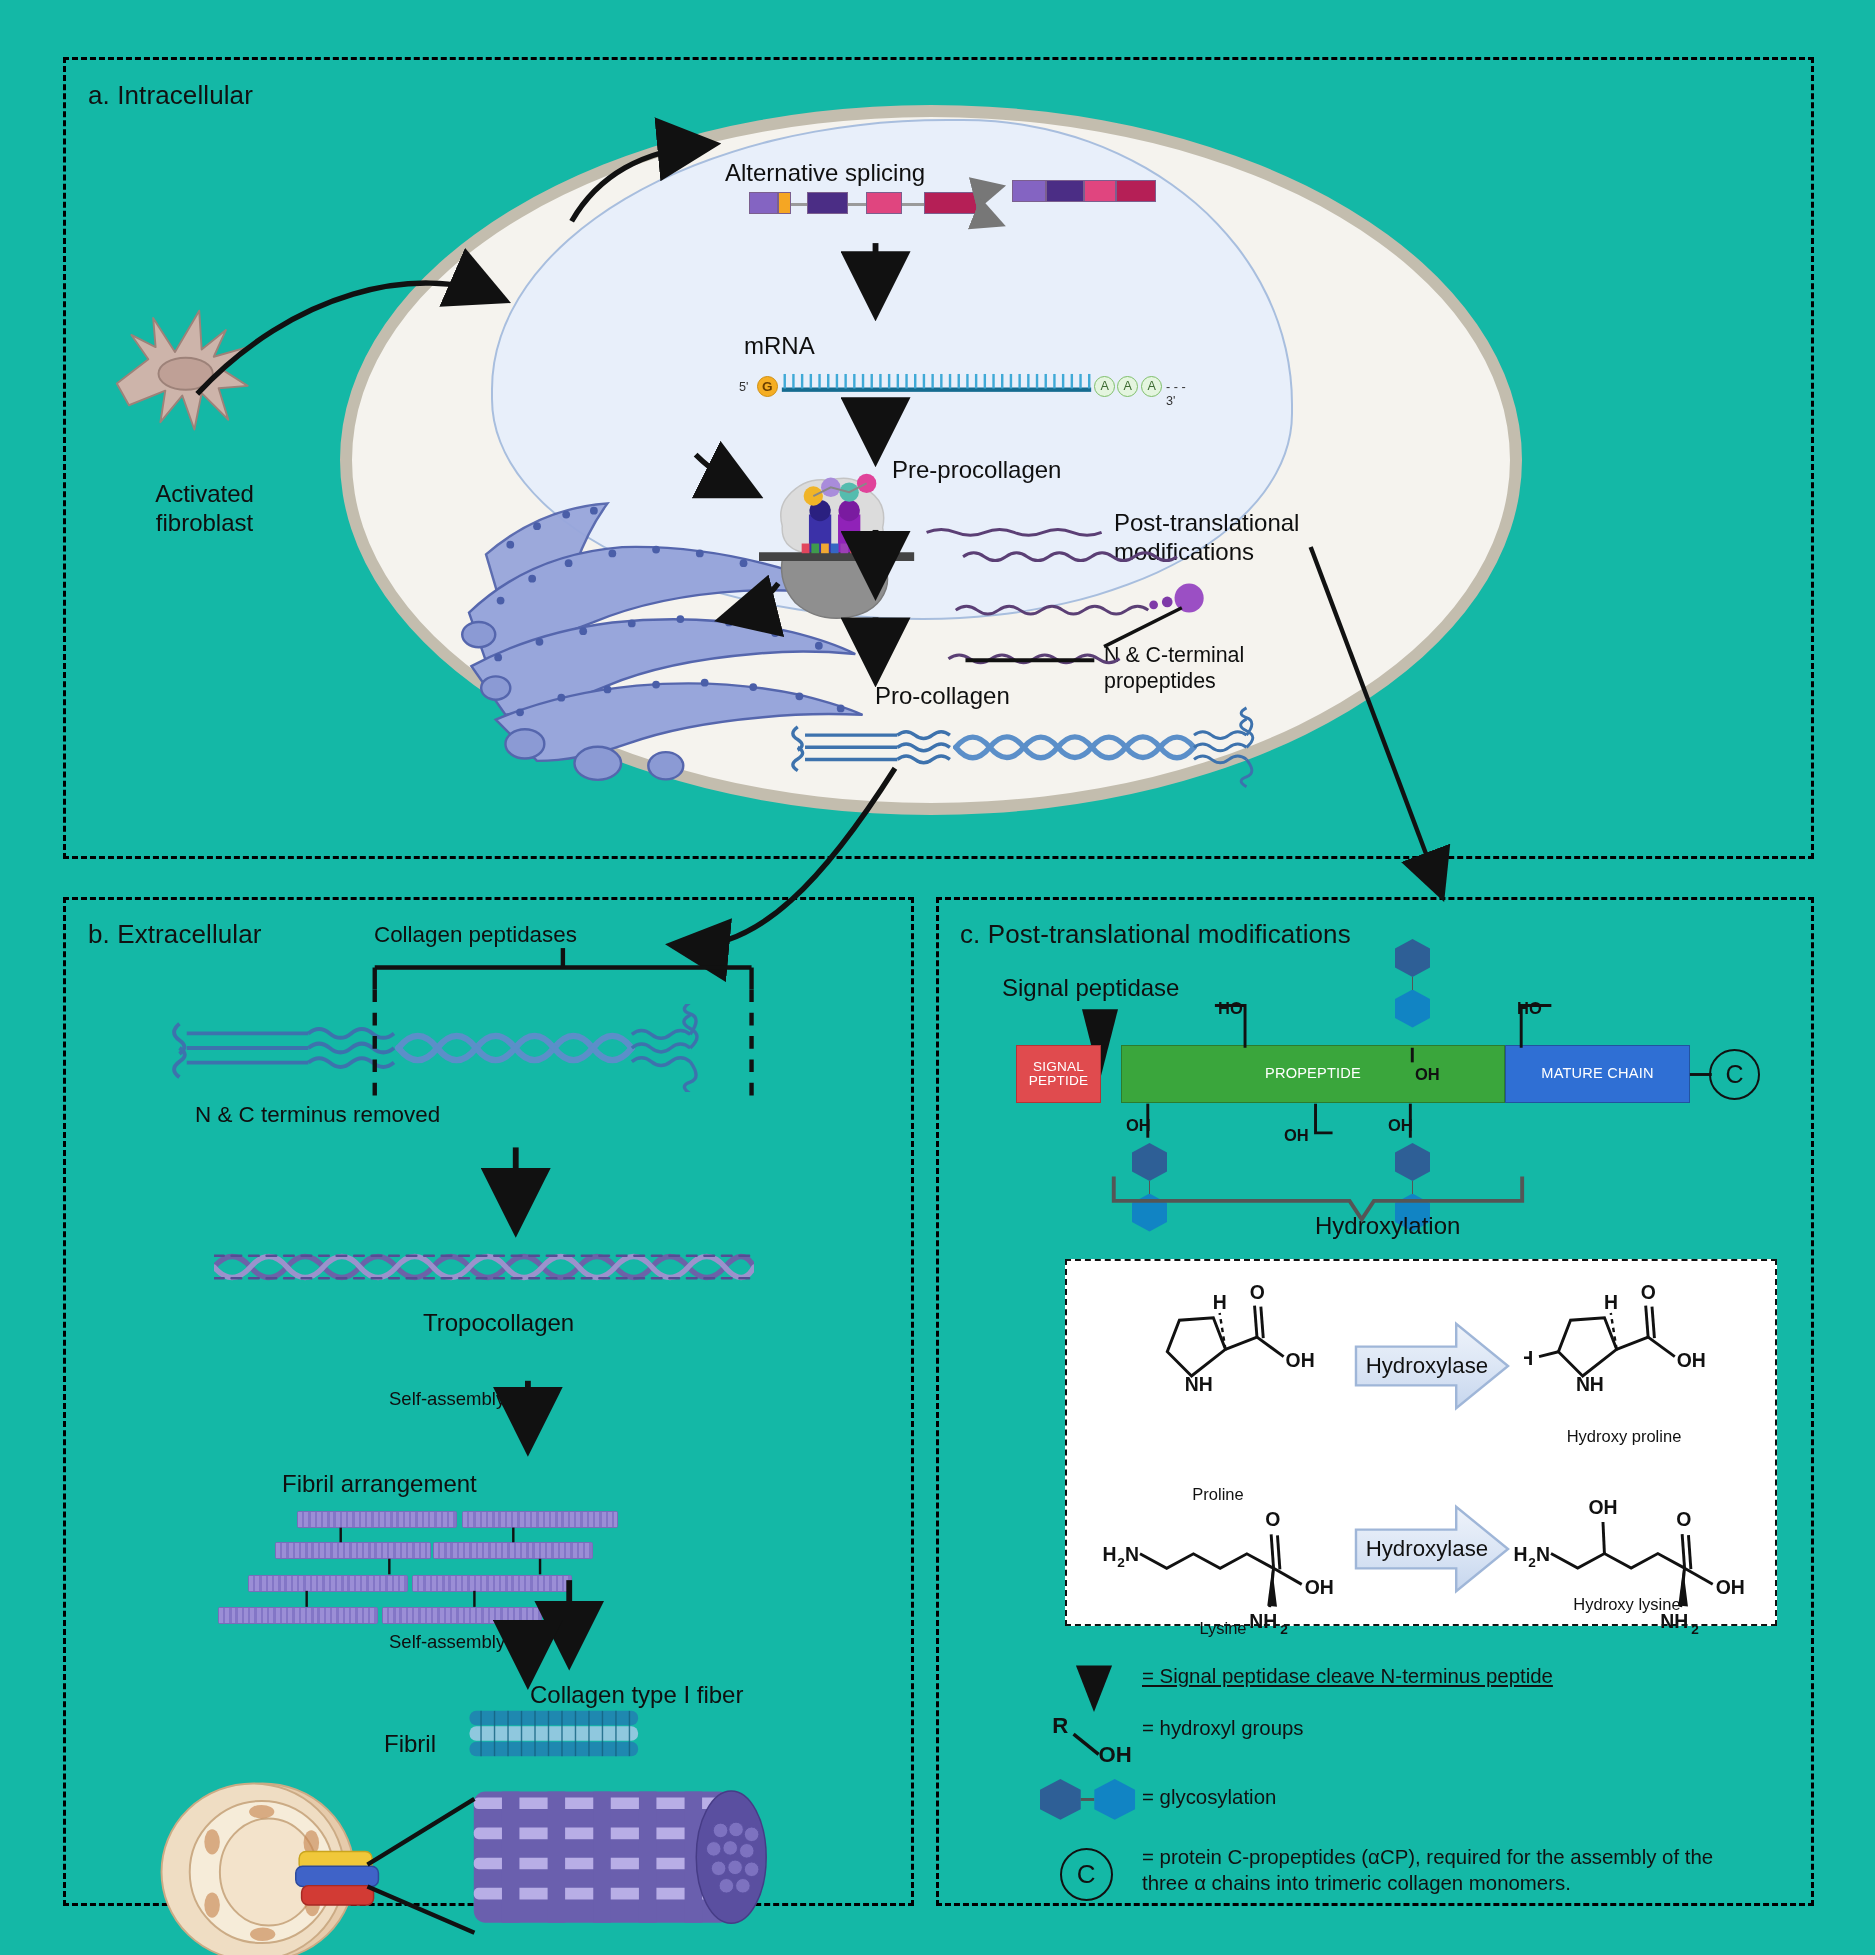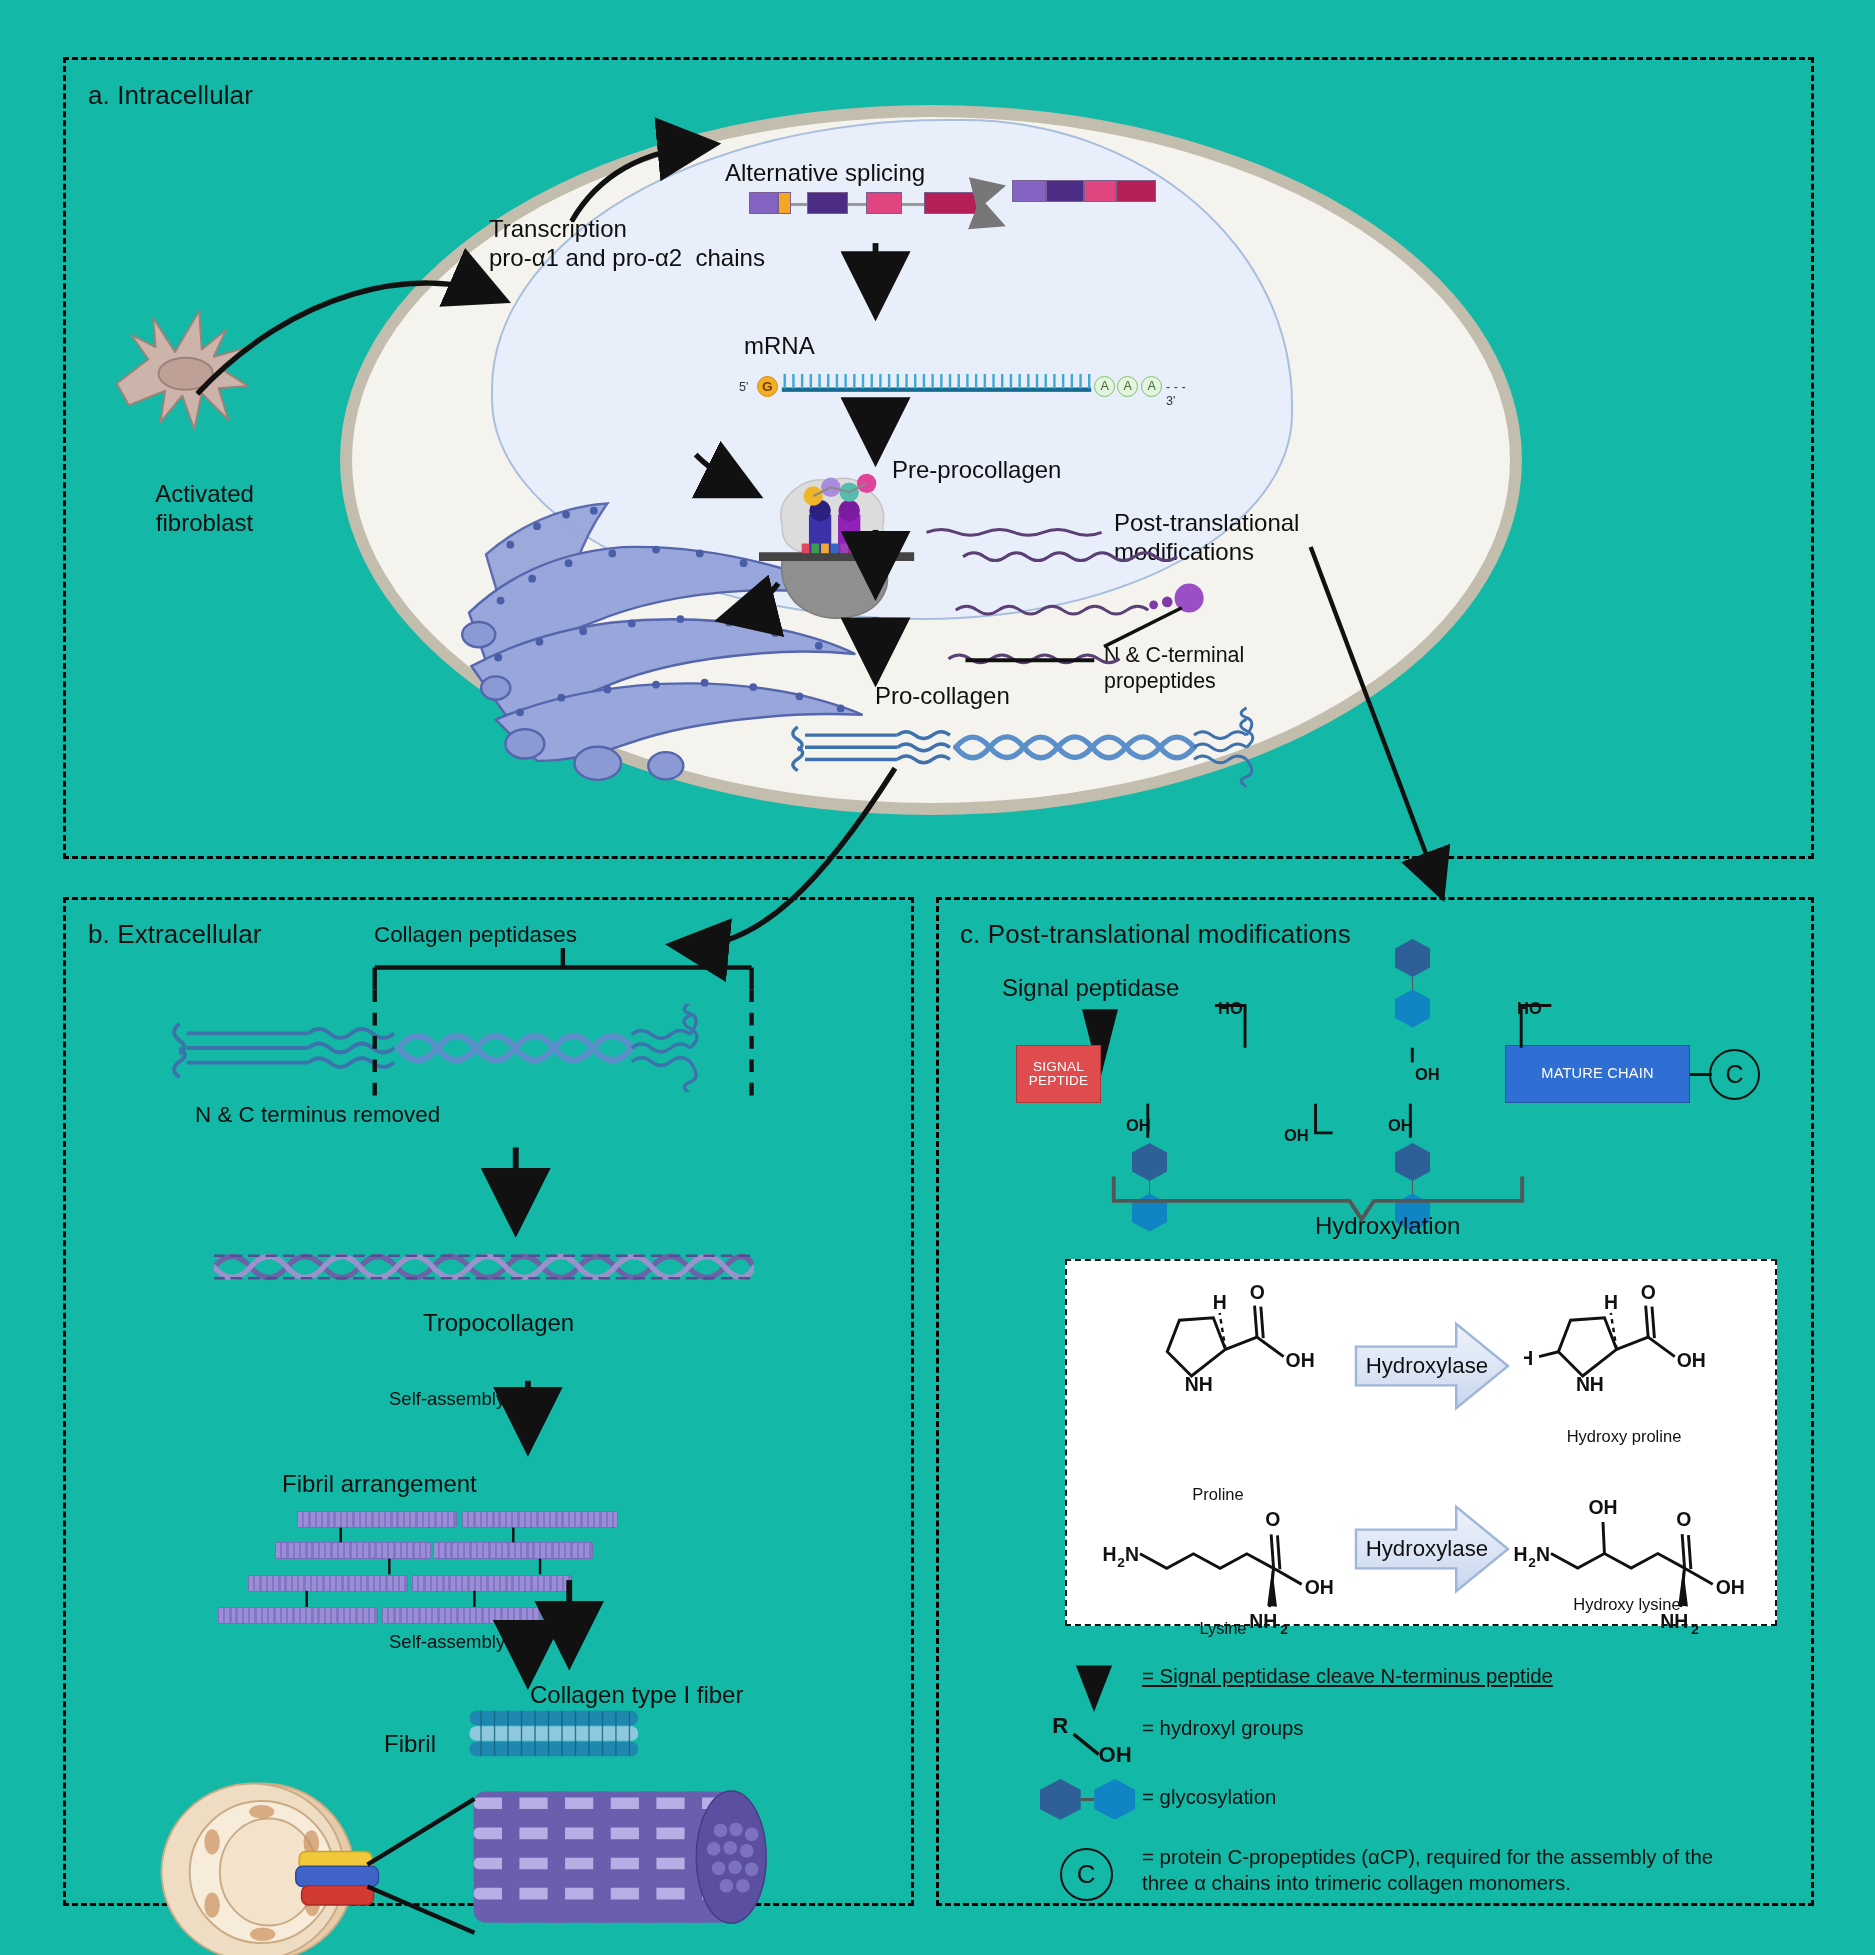--- a/index.html
+++ b/index.html
@@ -208,22 +208,20 @@
       <g fill="#8b9ad4" stroke="#5566ad" stroke-width="5">
         <ellipse cx="55" cy="295" rx="34" ry="26"></ellipse>
         <ellipse cx="90" cy="405" rx="30" ry="24"></ellipse>
         <ellipse cx="150" cy="520" rx="40" ry="30"></ellipse>
         <ellipse cx="300" cy="560" rx="48" ry="34"></ellipse>
         <ellipse cx="440" cy="565" rx="36" ry="28"></ellipse>
       </g>
     </svg>
   </div>
 
-  <div class="lbl t50" style="left:489px; top:214px;">Transcription
-pro-α1 and pro-α2  chains</div>
 
   <div class="lbl t50" style="left:725px; top:158px;">Alternative splicing</div>
 
   <div style="position:absolute; left:749px; top:192px; width:272px; height:29px;">
     <div style="position:absolute;left:0;top:10.7px;width:229px;height:2.9px;background:#9a9a9a;"></div>
     <div class="exon" style="left:0px;   width:29px; background:#8464c2;"></div>
     <div class="exon" style="left:29px;  width:12.6px; background:#f5a623;"></div>
     <div class="exon" style="left:58px; width:41px; background:#4b2d85;"></div>
     <div class="exon" style="left:117px; width:36px; background:#e0457f;"></div>
     <div class="exon" style="left:175px; width:53px;background:#b51f56;"></div>
@@ -475,20 +473,21 @@
 
   <div style="position:absolute; left:1082px; top:1009px; width:36px; height:71px;">
     <svg width="36" height="71" viewBox="0 0 74 145">
       <polygon points="0,0 74,0 37,145" fill="#111"></polygon>
     </svg>
   </div>
 
   <div id="protbar" style="width:749px;padding-left:30px;">
     <div class="dom" id="dom-signal">SIGNAL
 PEPTIDE</div>
+    <div class="dom" id="dom-propep">PROPEPTIDE</div>
     <div class="dom" id="dom-mature">MATURE CHAIN</div>
     <div id="cpep">C</div>
   </div>
 
   <div class="ohlbl" style="left:1218px; top:999px;">HO</div>
   <div class="ohlbl" style="left:1517px; top:999px;">HO</div>
   <div class="ohlbl" style="left:1415px; top:1065px;">OH</div>
   <div class="ohlbl" style="left:1126px; top:1116px;">OH</div>
   <div class="ohlbl" style="left:1284px; top:1126px;">OH</div>
   <div class="ohlbl" style="left:1388px; top:1116px;">OH</div>

